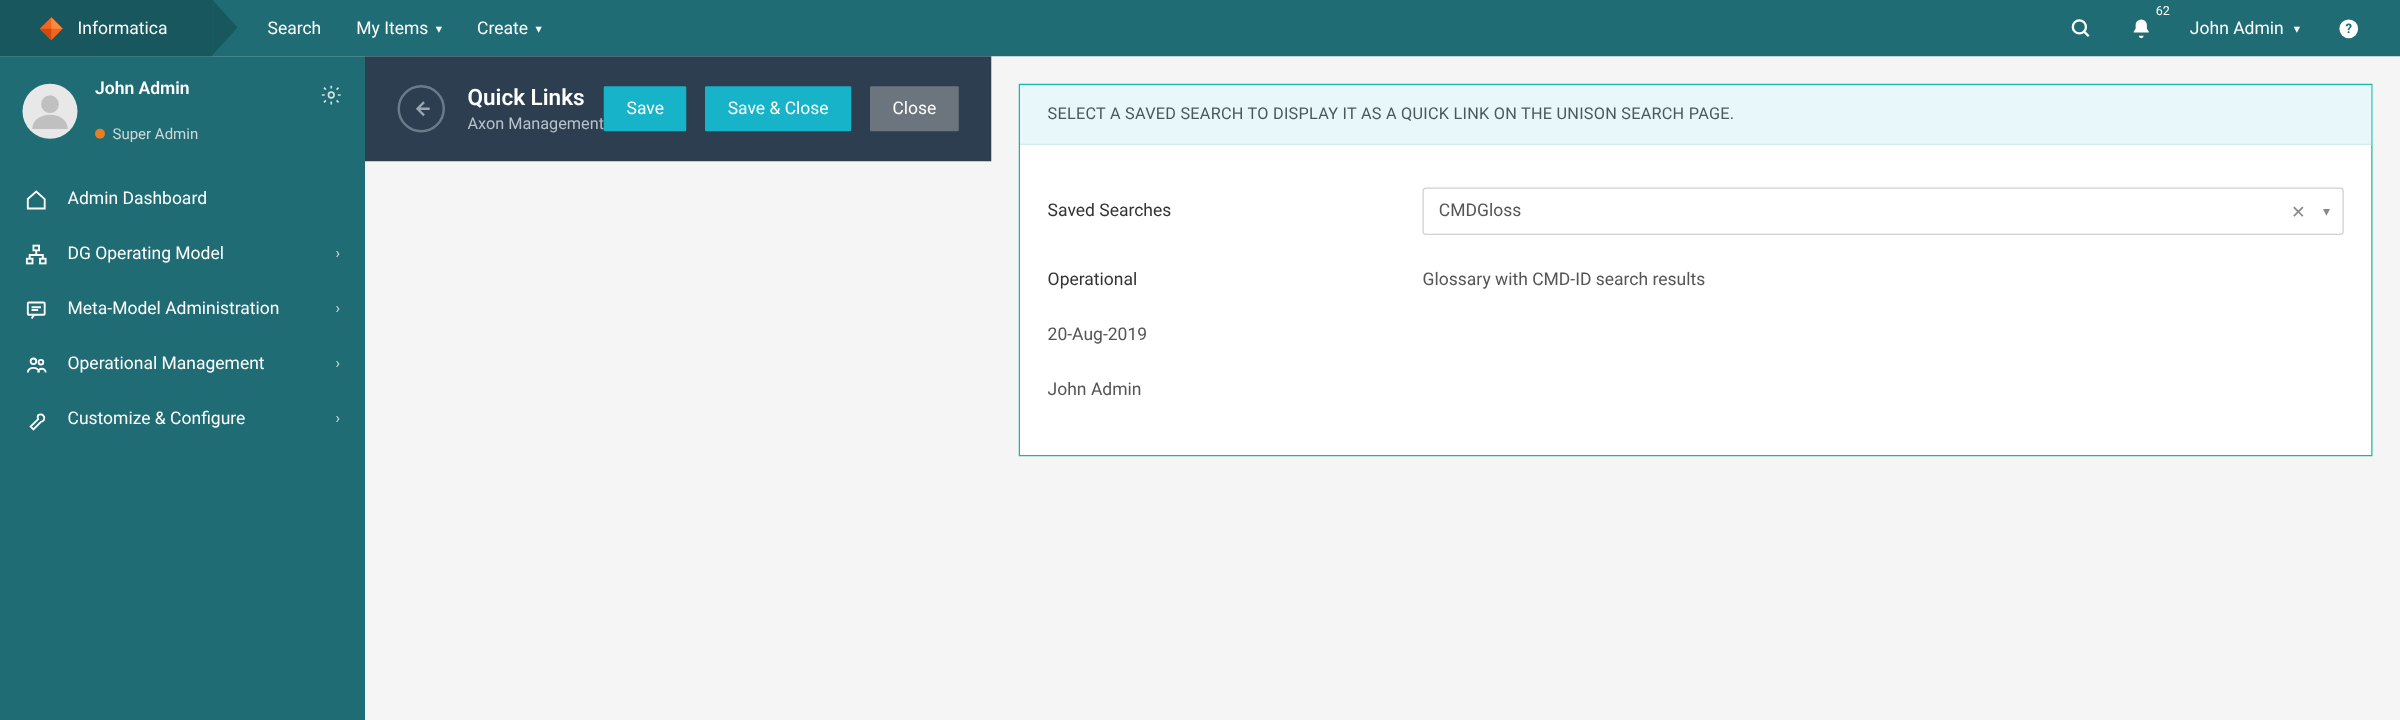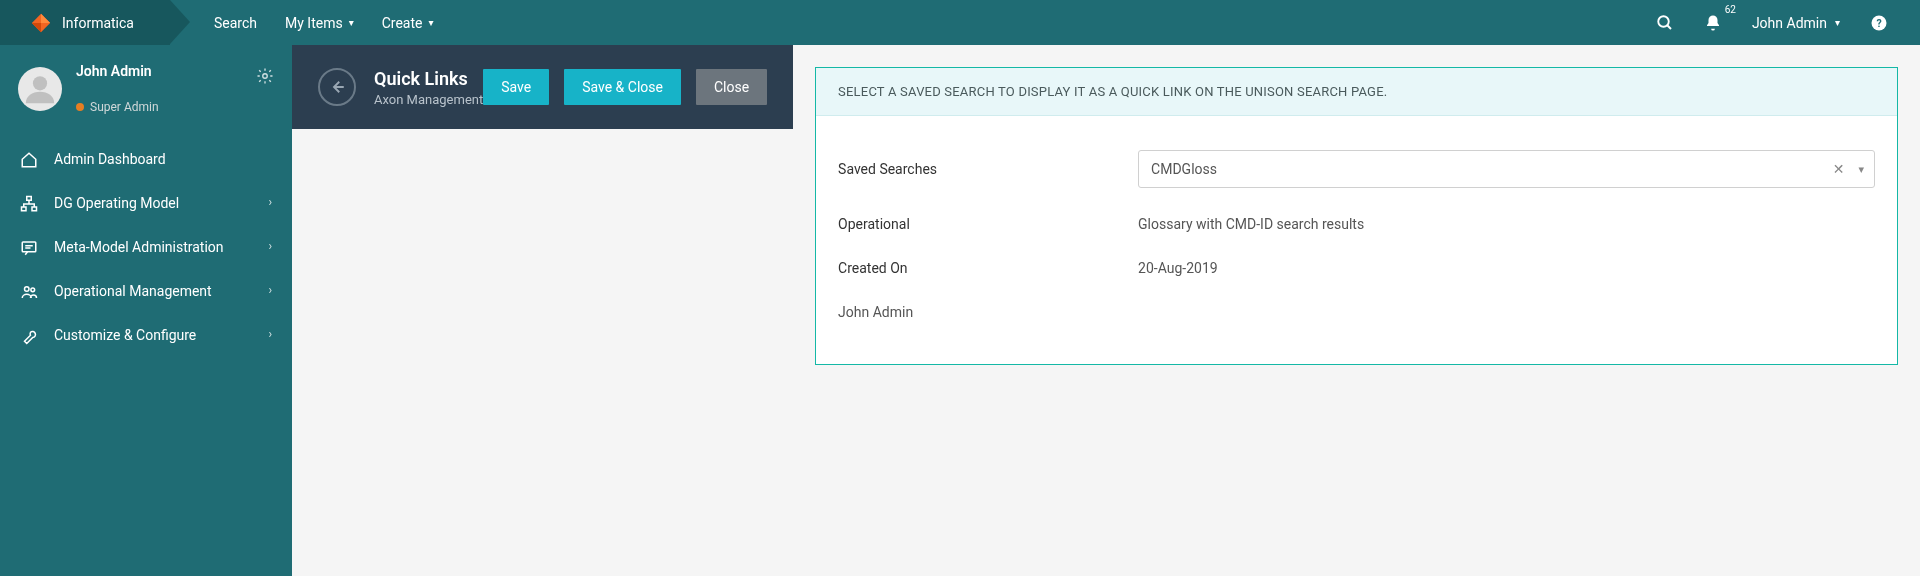--- a/index.html
+++ b/index.html
@@ -209,21 +209,20 @@
                 <span class="x">✕</span>
                 <span class="dd">▾</span>
               </div>
             </div>
           </div>
           <div class="row">
             <div class="row-label">Operational</div>
             <div class="row-value">Glossary with CMD-ID search results</div>
           </div>
           <div class="row">
-            <div class="row-label">Created On</div>
             <div class="row-value">20-Aug-2019</div>
           </div>
           <div class="row">
             <div class="row-value">John Admin</div>
           </div>
         </div>
       </div>
     </div>
   </div>
 </div>

